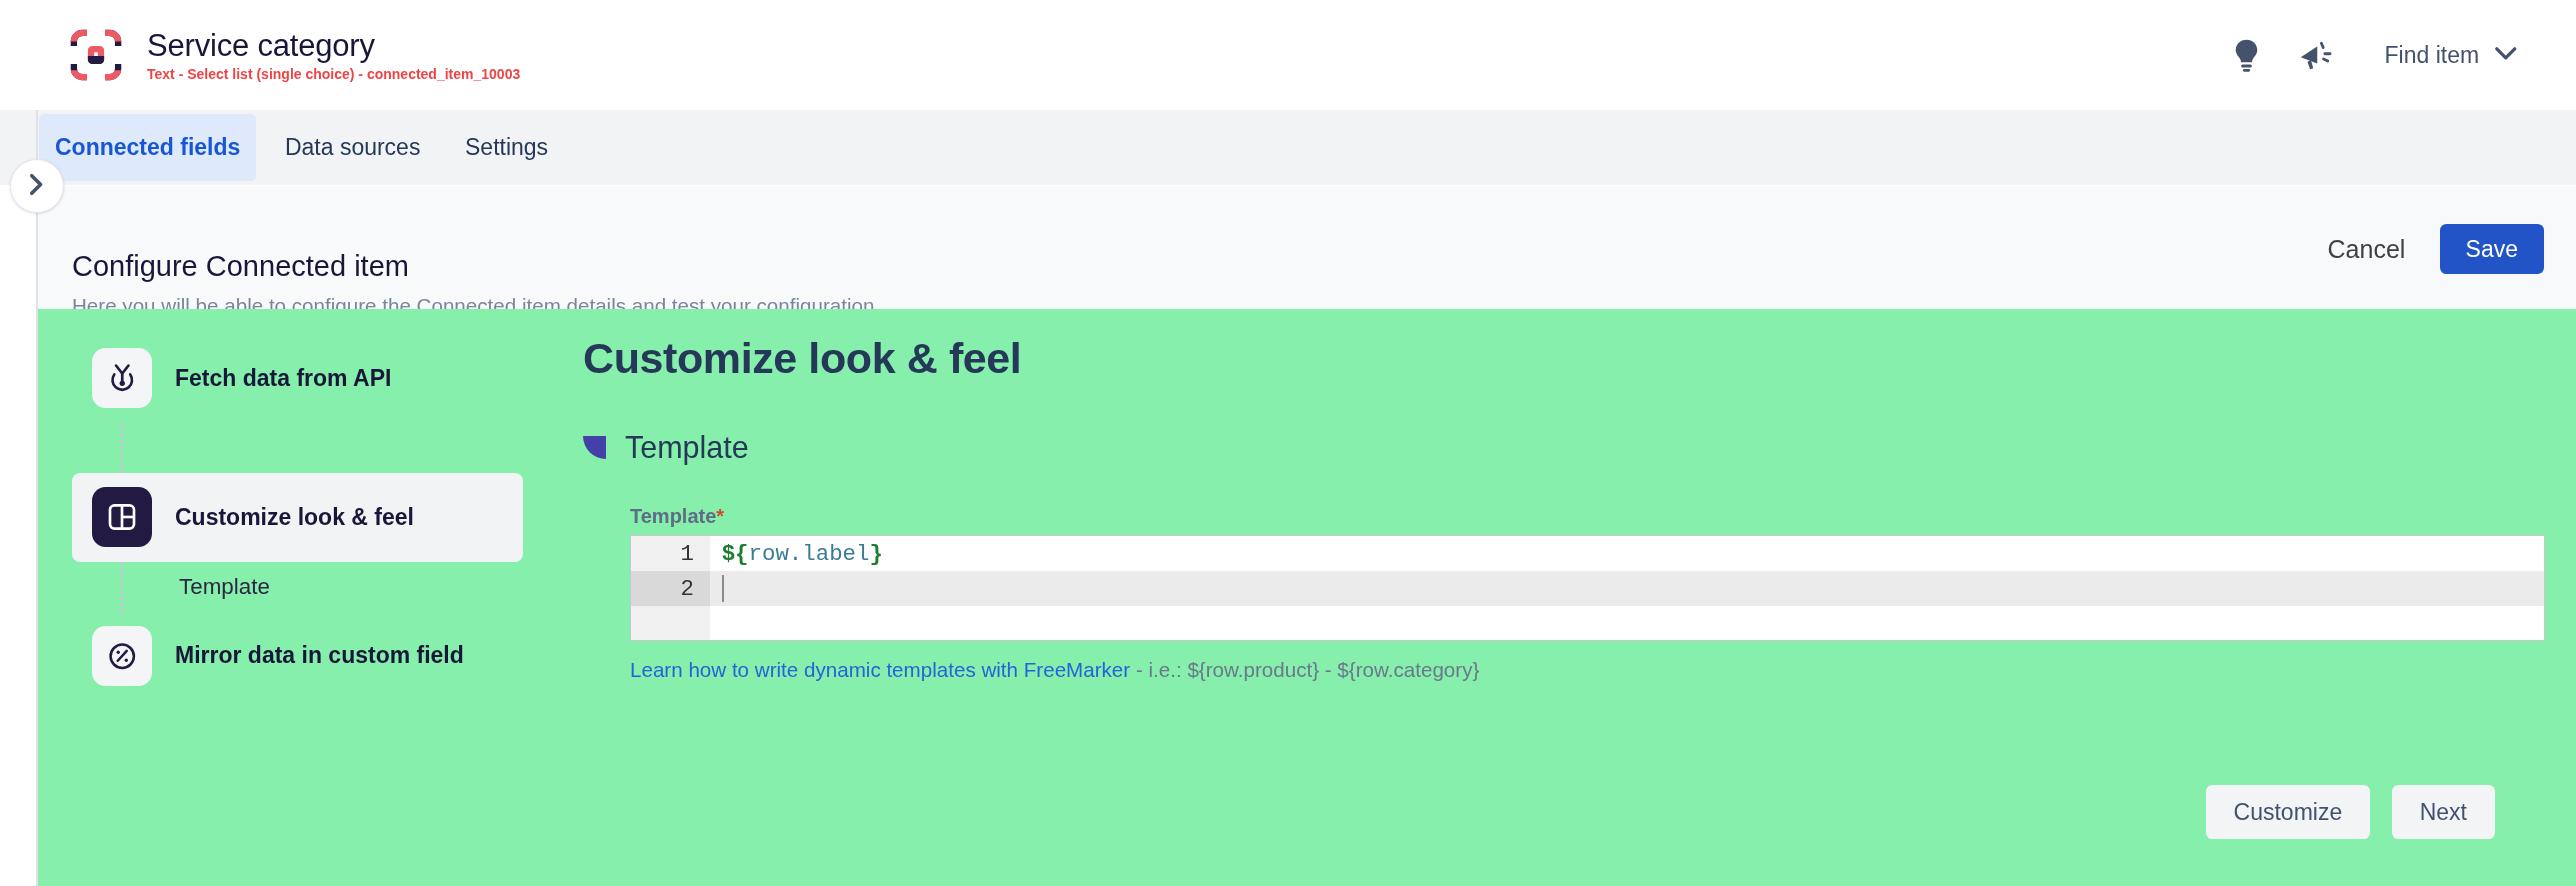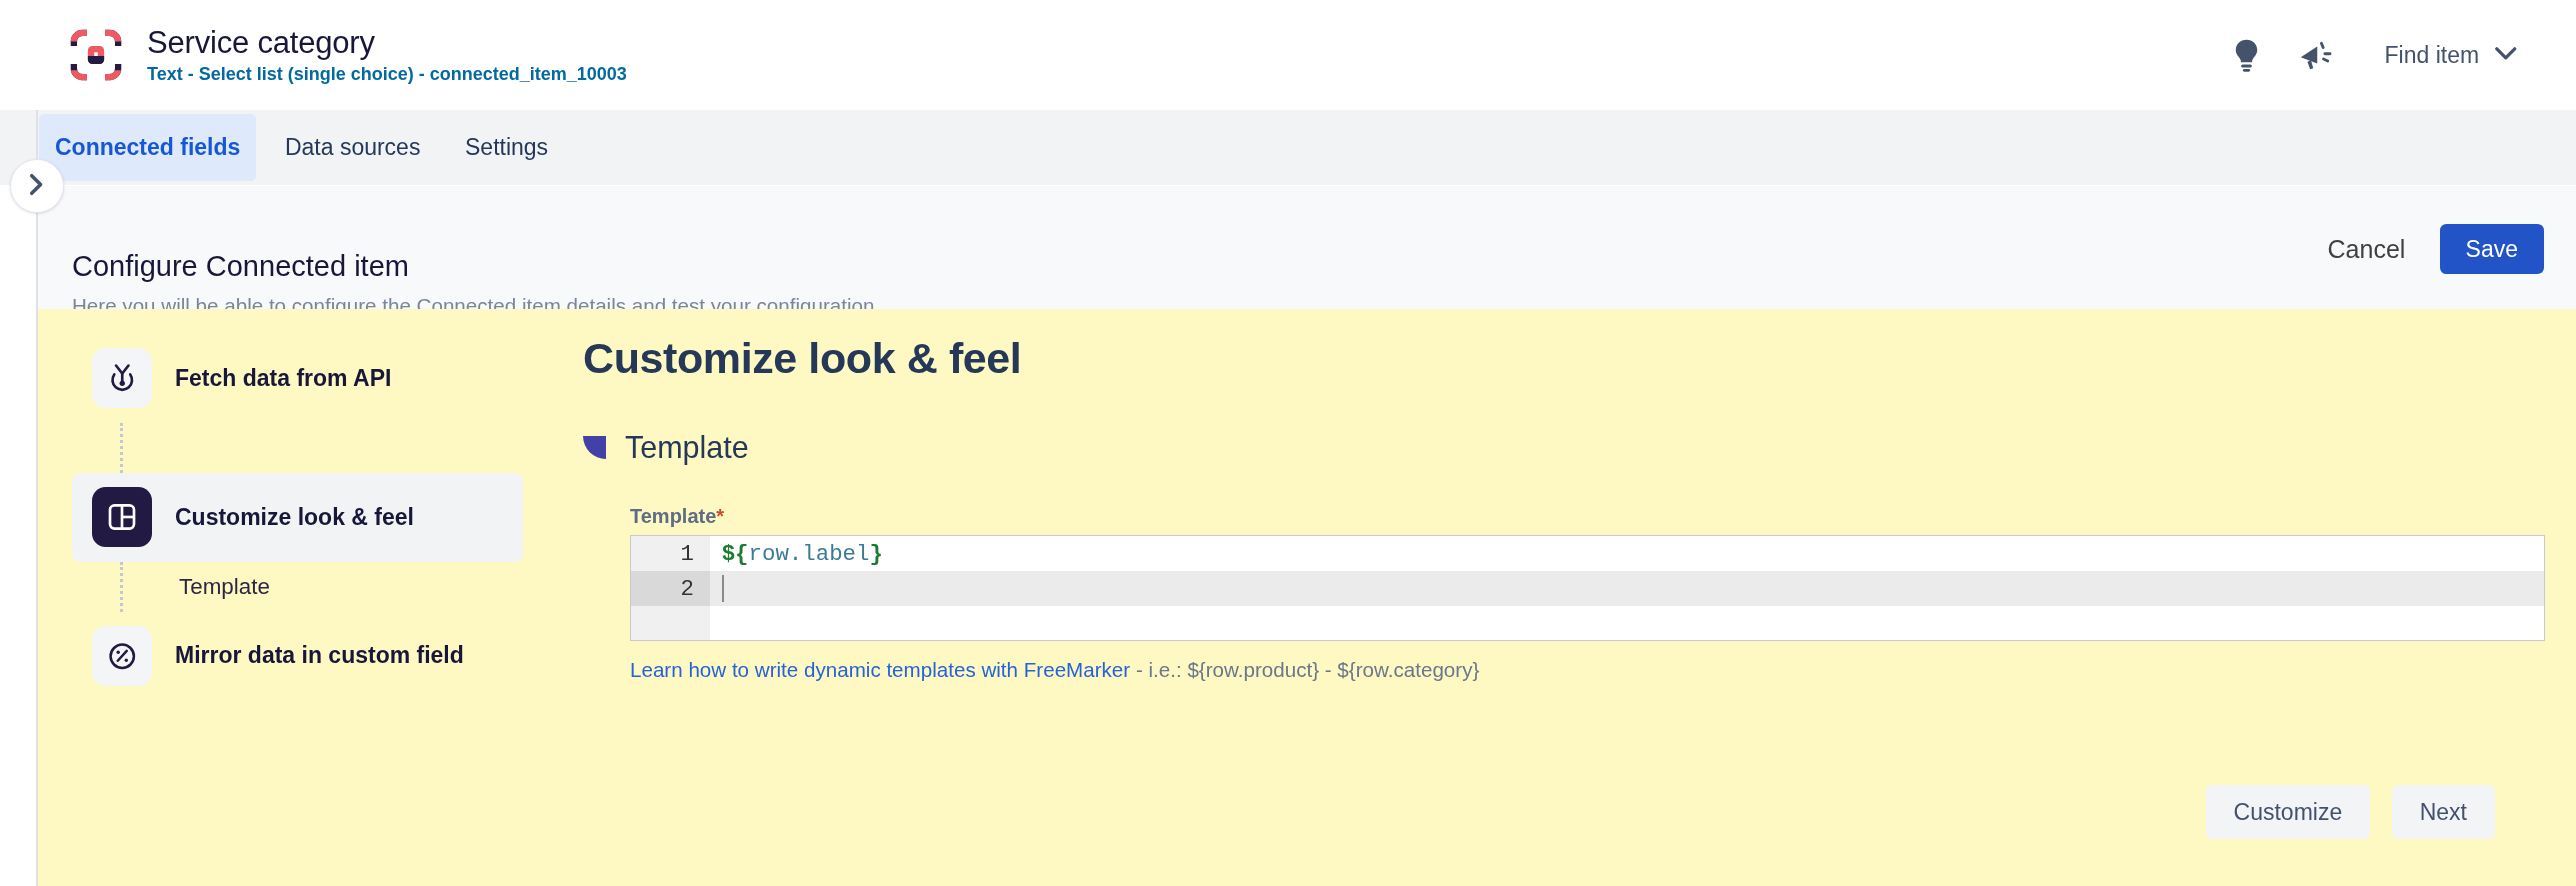--- a/index.html
+++ b/index.html
@@ -41,23 +41,23 @@
 
   .brand-text { display: flex; flex-direction: column; gap: 2.7px; }
   .brand-title {
     font-size: 31px;
     font-weight: normal;
     color: #18173A;
     letter-spacing: -0.2px;
     line-height: 1.15;
   }
   .brand-subtitle {
-    font-size: 18px;
+    font-size: 14px;
     font-weight: bold;
-    color: #0369a1;
+    color: #ef4444;
     line-height: 1.15;
   }
 
   .header-right {
     position: absolute;
     right: 54px;
     top: 0;
     height: 110px;
     display: flex;
     align-items: center;
@@ -200,21 +200,21 @@
     font-family: "Liberation Sans", sans-serif;
   }
 
   
   .body-area {
     position: absolute;
     top: 309px;
     left: 38px;
     width: 2538px;
     height: 577px;
-    background: #fef9c3;
+    background: #86efac;
   }
 
   
   .steps {
     position: absolute;
     left: 34px;
     top: 25px;
     width: 451px;
   }
   .step-row {

